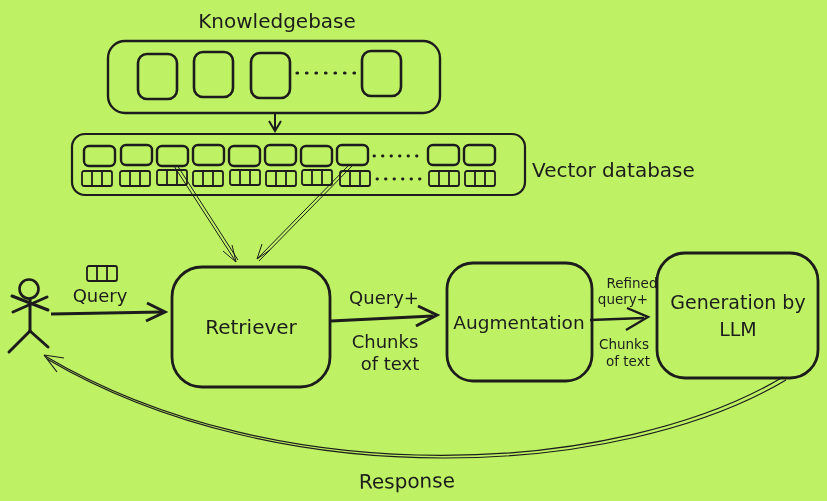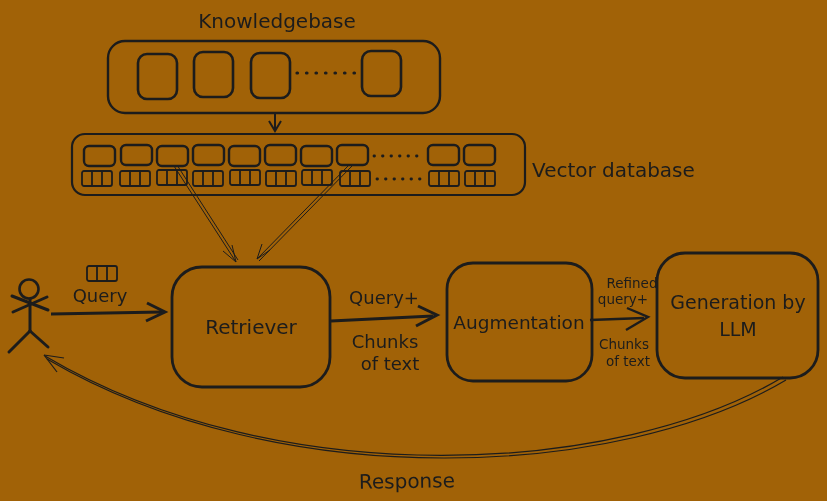--- a/index.html
+++ b/index.html
@@ -1,20 +1,20 @@
 <!DOCTYPE html>
 <html><head>
 <meta charset="utf-8">
 <style>
   html, body { margin: 0; padding: 0; background: #ffffff; }
   .canvas {
     position: relative;
     width: 827px;
     height: 501px;
-    background: #a16207;
+    background: #bef264;
     overflow: hidden;
     font-family: "DejaVu Sans", sans-serif;
   }
   svg { display: block; }
   svg text {
     fill: #1c1c1c;
     font-family: "DejaVu Sans", sans-serif;
   }
   .ink { stroke: #1c1c1c; fill: none; }
   .label-lg { font-size: 20px; }

